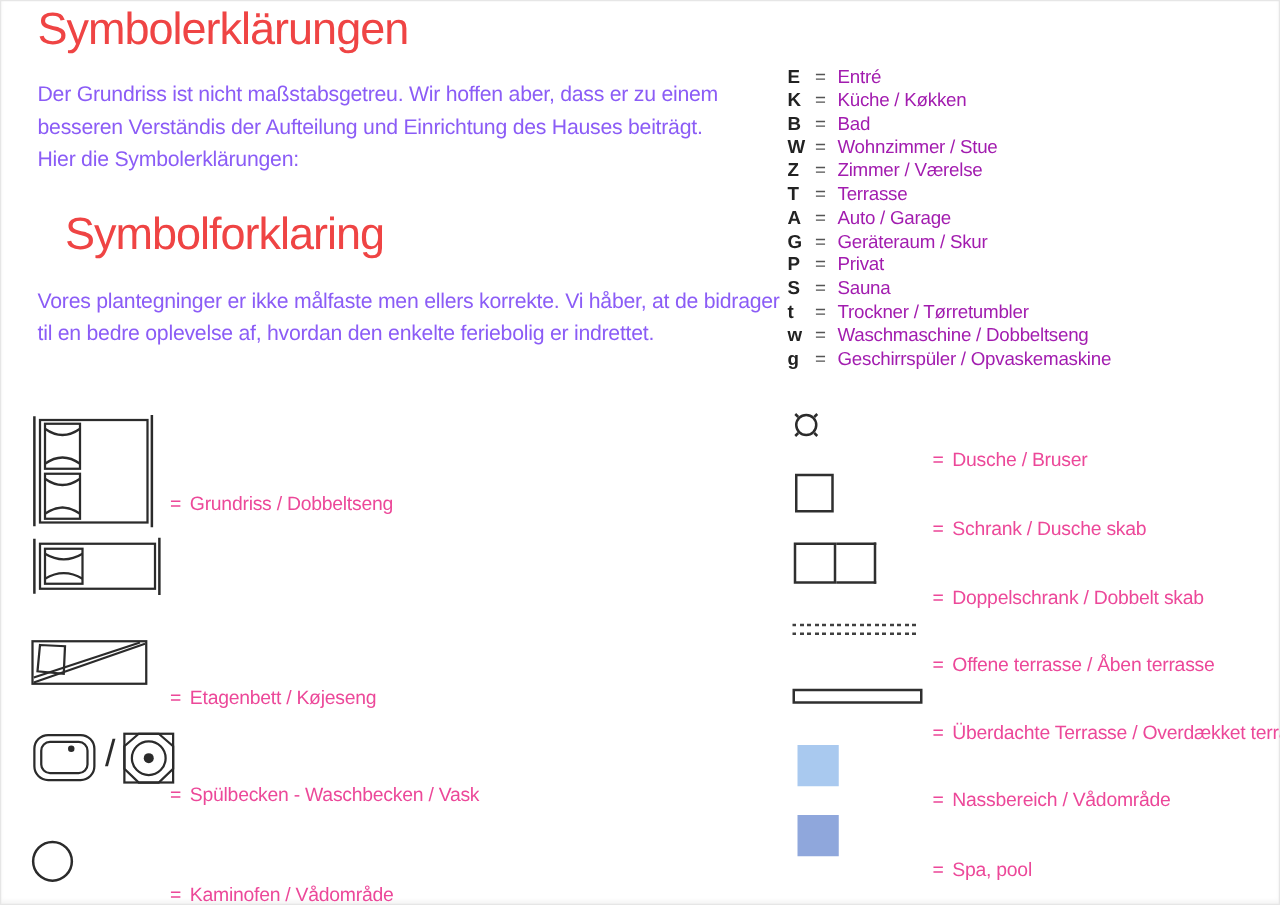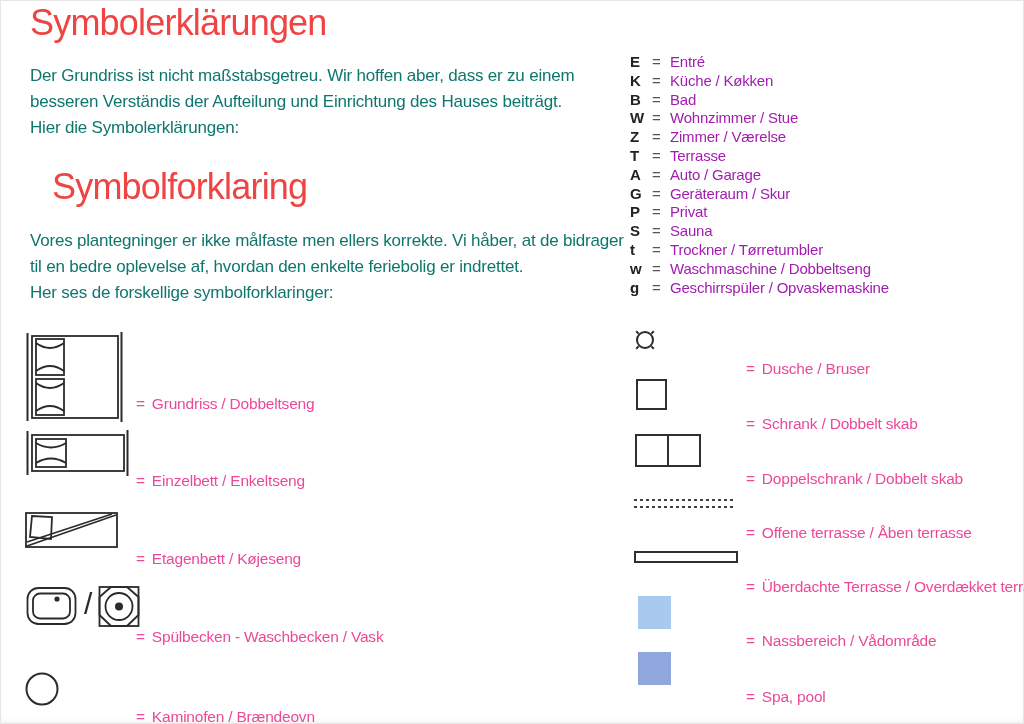--- a/index.html
+++ b/index.html
@@ -3,21 +3,21 @@
 <meta charset="utf-8">
 <style>
   html,body{margin:0;padding:0;background:#fff;}
   #page{
     position:relative;width:1024px;height:724px;background:#ffffff;
     font-family:"Liberation Sans",sans-serif;color:#3c3c3c;overflow:hidden;
     box-shadow:inset 0 0 0 1px #e6e6e6, inset 0 -3px 4px rgba(0,0,0,0.05);
   }
   .abs{position:absolute;}
   .h1{font-size:36px;font-weight:500;color:#ef4444;letter-spacing:-0.8px;white-space:nowrap;}
-  .para-line{font-size:17px;line-height:26px;color:#0f766e;white-space:nowrap;letter-spacing:-0.2px;}
+  .para-line{font-size:17px;line-height:26px;color:#8b5cf6;white-space:nowrap;letter-spacing:-0.2px;}
   .sym-label{font-size:15.5px;color:#ec4899;white-space:nowrap;letter-spacing:-0.2px;margin-top:28px;}
   .sym-label .eq{margin-right:7px;}
   .code-list{display:flex;flex-direction:column;}
   .code-row{display:flex;align-items:baseline;height:18.8px;font-size:15px;letter-spacing:-0.2px;}
   .code-letter{width:22px;font-weight:bold;color:#222;}
   .code-eq{width:18px;color:#555;}
   .code-name{color:#a21caf;white-space:nowrap;}
   svg{display:block;}
   .stroke{fill:none;stroke:#2b2b2b;stroke-width:1.8;}
   .stroke2{fill:none;stroke:#2b2b2b;stroke-width:2;}
@@ -45,21 +45,20 @@
   <div class="abs" style="left:30px;top:63px;">
     <div class="para-line">Der Grundriss ist nicht maßstabsgetreu. Wir hoffen aber, dass er zu einem</div>
     <div class="para-line">besseren Verständis der Aufteilung und Einrichtung des Hauses beiträgt.</div>
     <div class="para-line">Hier die Symbolerklärungen:</div>
   </div>
 
   <div class="abs h1" style="left:30px;top:166px;margin-left:22px;">Symbolforklaring</div>
   <div class="abs" style="left:30px;top:228px;">
     <div class="para-line">Vores plantegninger er ikke målfaste men ellers korrekte. Vi håber, at de bidrager</div>
     <div class="para-line">til en bedre oplevelse af, hvordan den enkelte feriebolig er indrettet.</div>
-    <div class="para-line">Her ses de forskellige symbolforklaringer:</div>
   </div>
 
   <div class="abs code-list" style="left:630px;top:53px;">
     <div class="code-row">
         <span class="code-letter">E</span>
         <span class="code-eq">=</span>
         <span class="code-name">Entré</span>
       </div>
     <div class="code-row">
         <span class="code-letter">K</span>
@@ -143,23 +142,20 @@
   <div class="abs" style="left:24px;top:430px;">
     <svg width="108" height="46" viewBox="0 0 108 46">
       <line class="stroke2" x1="3.5" y1="1" x2="3.5" y2="45"></line>
       <rect class="stroke" x="8" y="5" width="92" height="36"></rect>
       <line class="stroke2" x1="103.5" y1="0" x2="103.5" y2="46"></line>
       <rect class="stroke" x="12" y="9" width="30" height="28"></rect>
       <path class="stroke" d="M12,13 Q27,22 42,13"></path>
       <path class="stroke" d="M12,33 Q27,24 42,33"></path>
     </svg>
   </div>
-  <div class="abs sym-label" style="left:136px;top:444px;">
-    <span class="eq">=</span><span>Einzelbett / Enkeltseng</span>
-  </div>
 
   <div class="abs" style="left:24px;top:510px;">
     <svg width="96" height="40" viewBox="0 0 96 40">
       <rect class="stroke" x="2" y="3" width="91" height="34"></rect>
       <polygon class="stroke" points="8,6 28,7 27,29 6,27"></polygon>
       <line class="stroke" x1="3" y1="36" x2="92" y2="5"></line>
       <line class="stroke" x1="3" y1="32" x2="88" y2="4"></line>
     </svg>
   </div>
   <div class="abs sym-label" style="left:136px;top:522px;">
@@ -183,39 +179,39 @@
   <div class="abs sym-label" style="left:136px;top:600px;">
     <span class="eq">=</span><span>Spülbecken - Waschbecken / Vask</span>
   </div>
 
   <div class="abs" style="left:24px;top:671px;">
     <svg width="36" height="36" viewBox="0 0 36 36">
       <circle class="stroke2" cx="18" cy="18" r="15.5"></circle>
     </svg>
   </div>
   <div class="abs sym-label" style="left:136px;top:680px;">
-    <span class="eq">=</span><span>Kaminofen / Brændeovn</span>
+    <span class="eq">=</span><span>Kaminofen / Vådområde</span>
   </div>
 
   <div class="abs" style="left:632px;top:327px;">
     <svg width="26" height="26" viewBox="0 0 26 26">
       <circle class="stroke2" cx="13" cy="13" r="8"></circle>
       <line class="stroke2" x1="19.4" y1="6.6" x2="21.8" y2="4.2"></line>
       <line class="stroke2" x1="6.6" y1="6.6" x2="4.2" y2="4.2"></line>
       <line class="stroke2" x1="19.4" y1="19.4" x2="21.8" y2="21.8"></line>
       <line class="stroke2" x1="6.6" y1="19.4" x2="4.2" y2="21.8"></line>
     </svg>
   </div>
   <div class="abs sym-label" style="left:746px;top:332px;">
     <span class="eq">=</span><span>Dusche / Bruser</span>
   </div>
 
   <div class="abs sq" style="left:636px;top:379px;width:27px;height:27px;"></div>
   <div class="abs sym-label" style="left:746px;top:387px;">
-    <span class="eq">=</span><span>Schrank / Dobbelt skab</span>
+    <span class="eq">=</span><span>Schrank / Dusche skab</span>
   </div>
 
   <div class="abs dbl-sq" style="left:635px;top:434px;">
     <div class="cell"></div>
       <div class="cell"></div>
   </div>
   <div class="abs sym-label" style="left:746px;top:442px;">
     <span class="eq">=</span><span>Doppelschrank / Dobbelt skab</span>
   </div>
 

